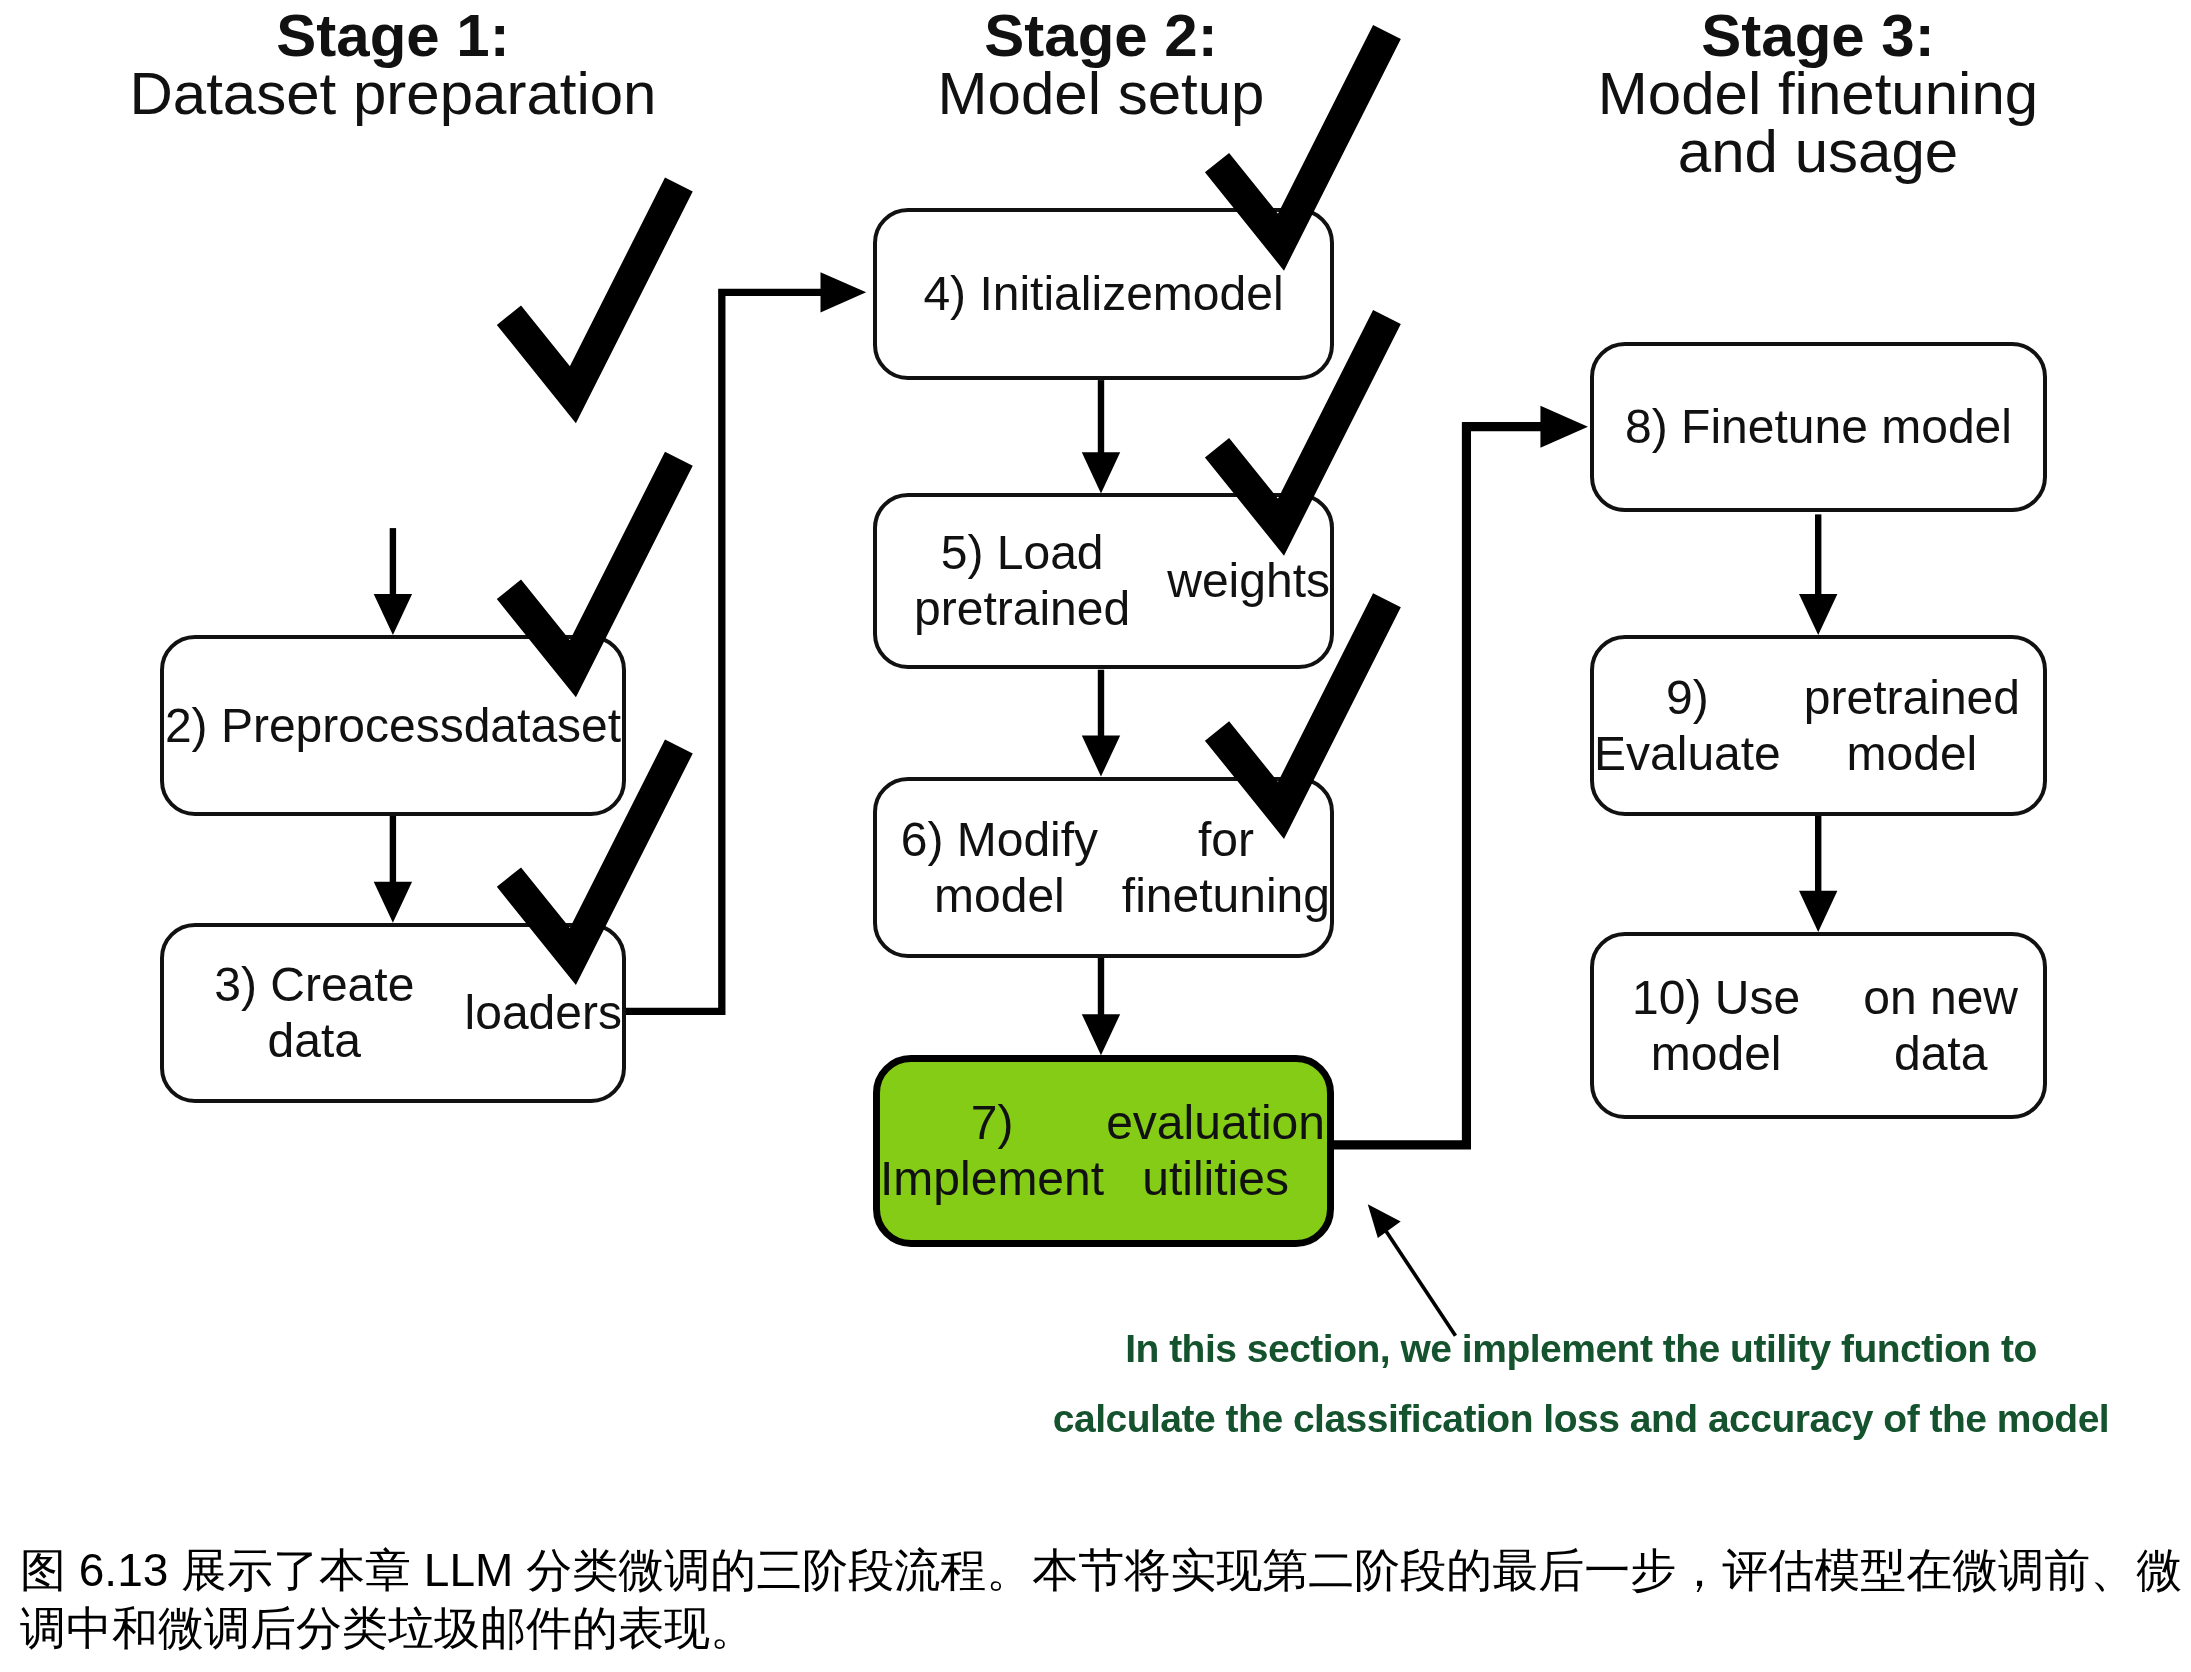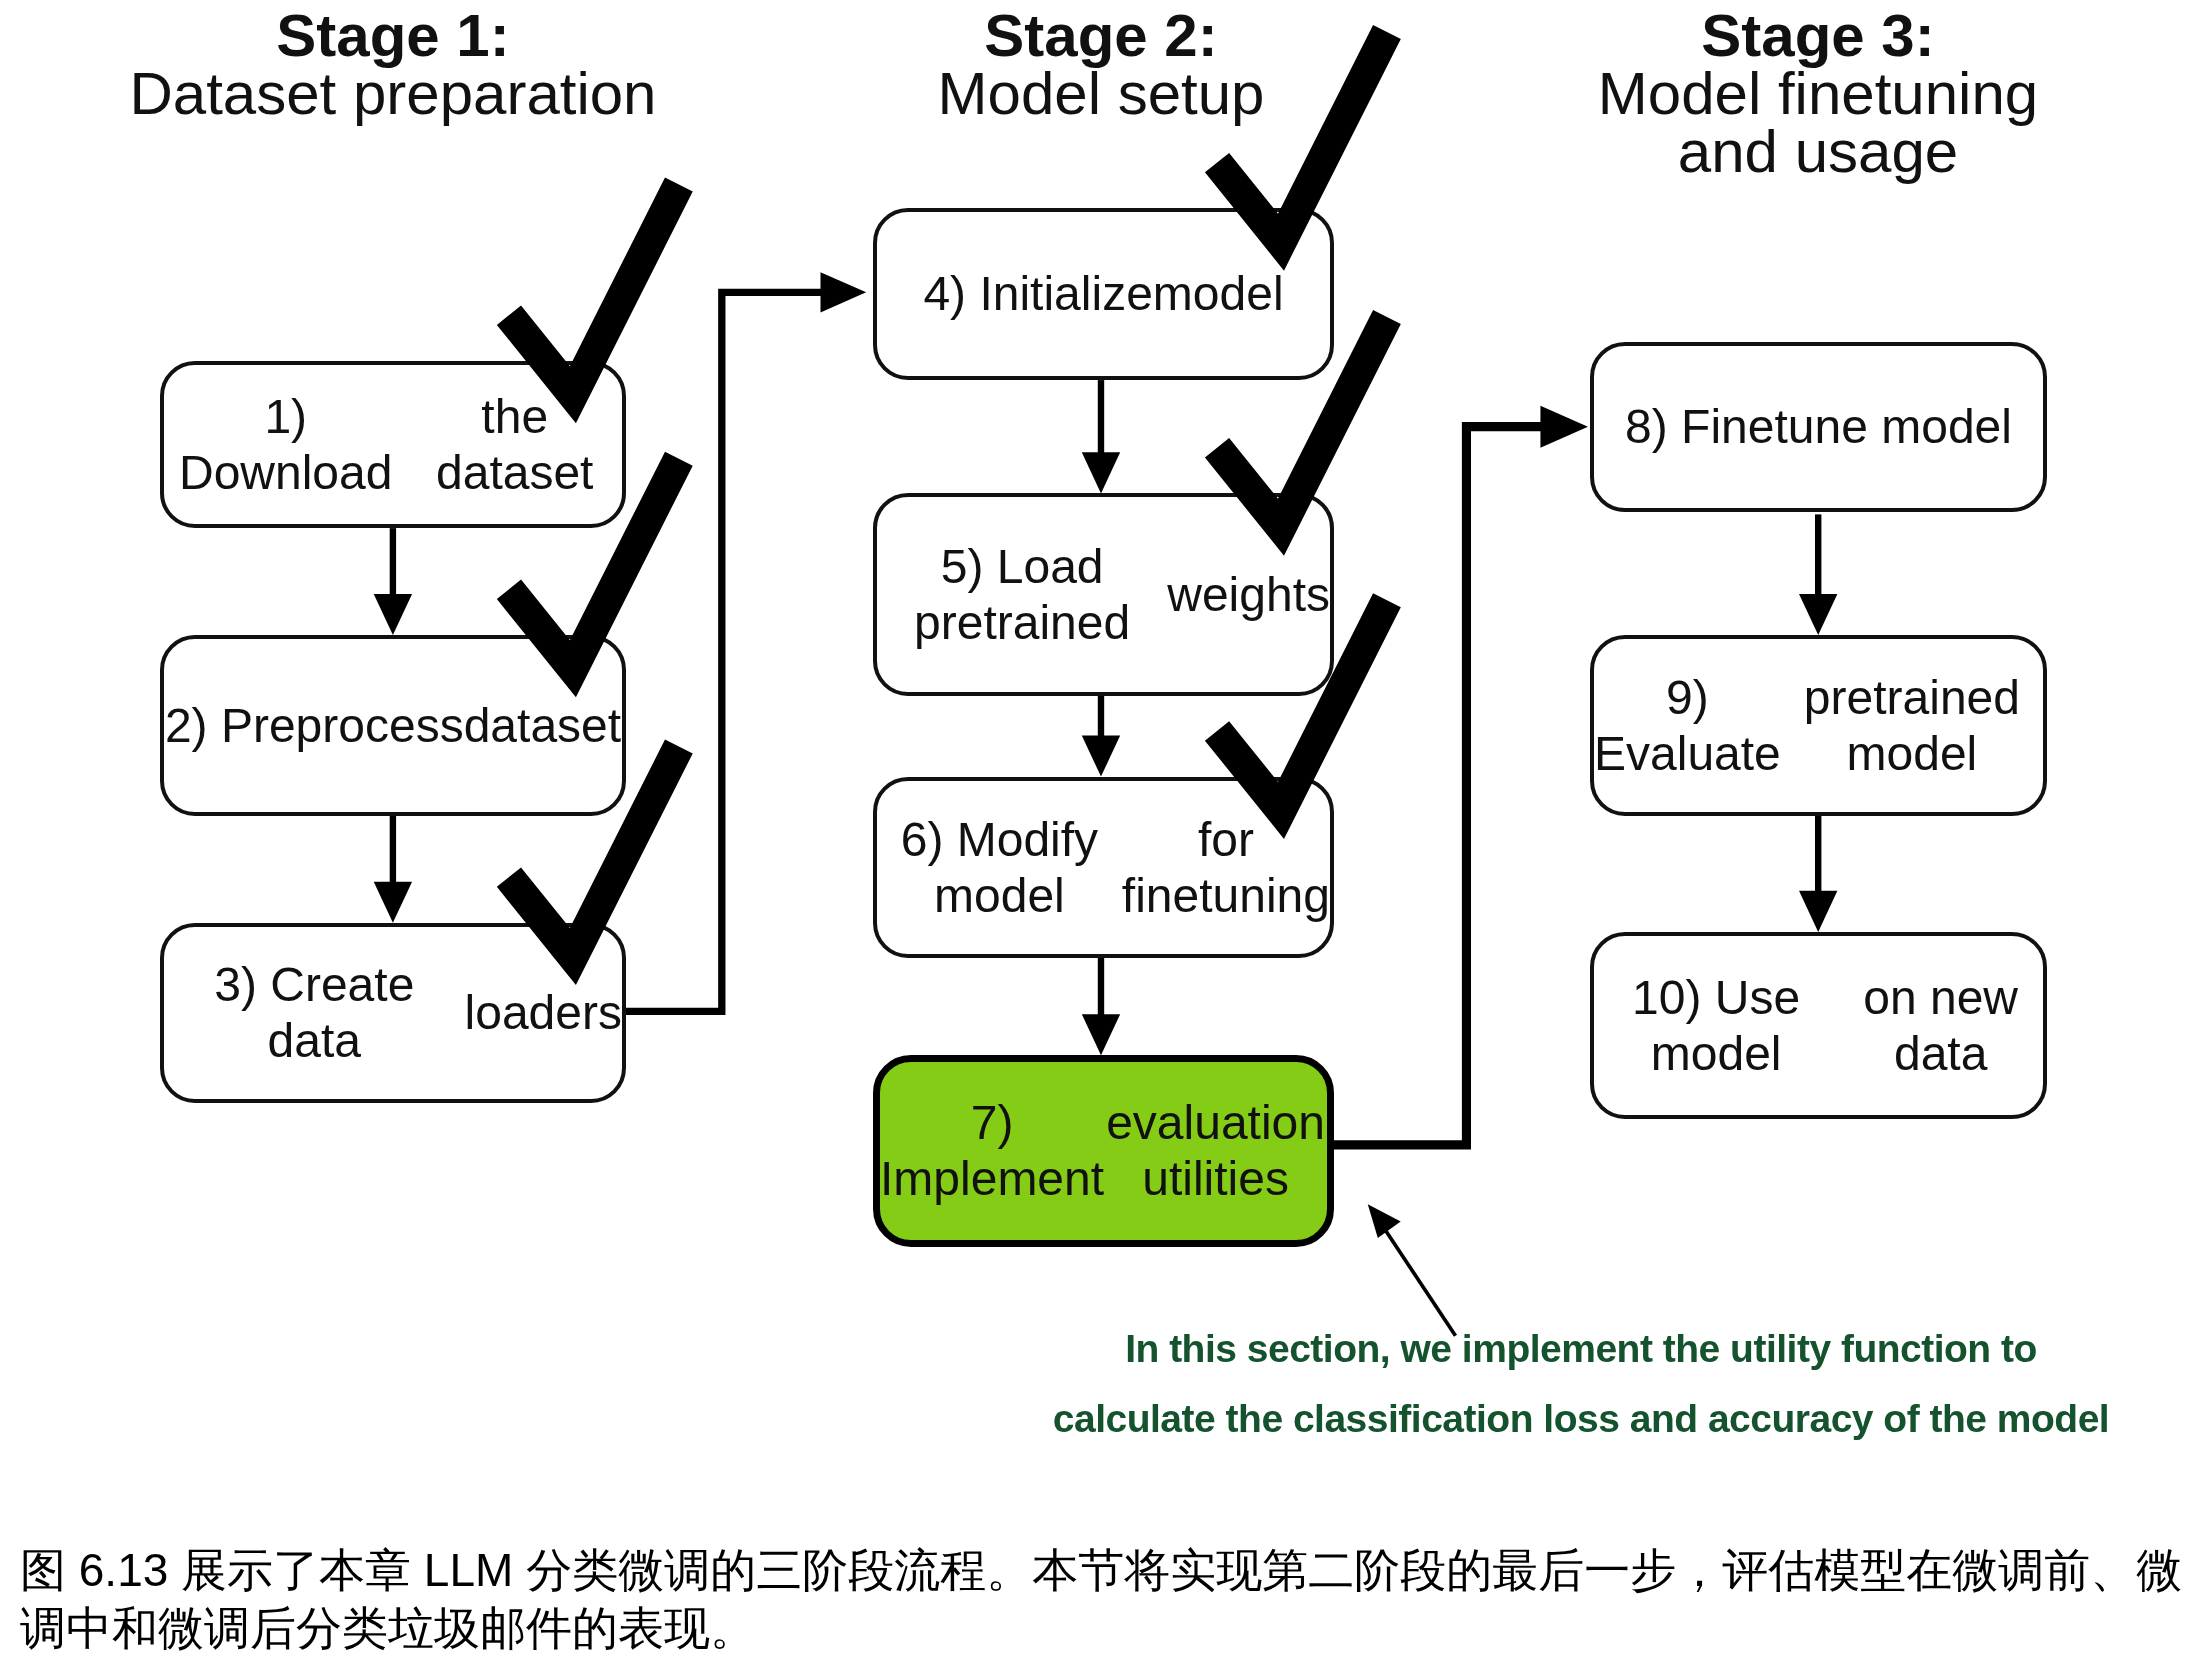--- a/index.html
+++ b/index.html
@@ -117,38 +117,34 @@
   <div class="stage-h" style="left:1101px;">
     <div class="t">Stage 2:</div>
     <div>Model setup</div>
   </div>
   <div class="stage-h" style="left:1818px;">
     <div class="t">Stage 3:</div>
     <div>Model finetuning</div>
     <div>and usage</div>
   </div>
 
-  <div class="box" style="left:160px;top:361px;width:466px;height:167px;">
-    <div>1) Download</div>
-    <div>the dataset</div>
-  </div>
   <div class="box" style="left:160px;top:635px;width:466px;height:181px;">
     <div>2) Preprocess</div>
     <div>dataset</div>
   </div>
   <div class="box" style="left:160px;top:923px;width:466px;height:180px;">
     <div>3) Create data</div>
     <div>loaders</div>
   </div>
 
   <div class="box" style="left:873px;top:208px;width:461px;height:172px;">
     <div>4) Initialize</div>
     <div>model</div>
   </div>
-  <div class="box" style="left:873px;top:493px;width:461px;height:203px;">
+  <div class="box" style="left:873px;top:493px;width:461px;height:176px;">
     <div>5) Load pretrained</div>
     <div>weights</div>
   </div>
   <div class="box" style="left:873px;top:777px;width:461px;height:181px;">
     <div>6) Modify model</div>
     <div>for finetuning</div>
   </div>
   <div class="box hl" style="left: 873px; top: 1055px; width: 461px; height: 192px; background: #84cc16;">
     <div>7) Implement</div>
     <div>evaluation utilities</div>

